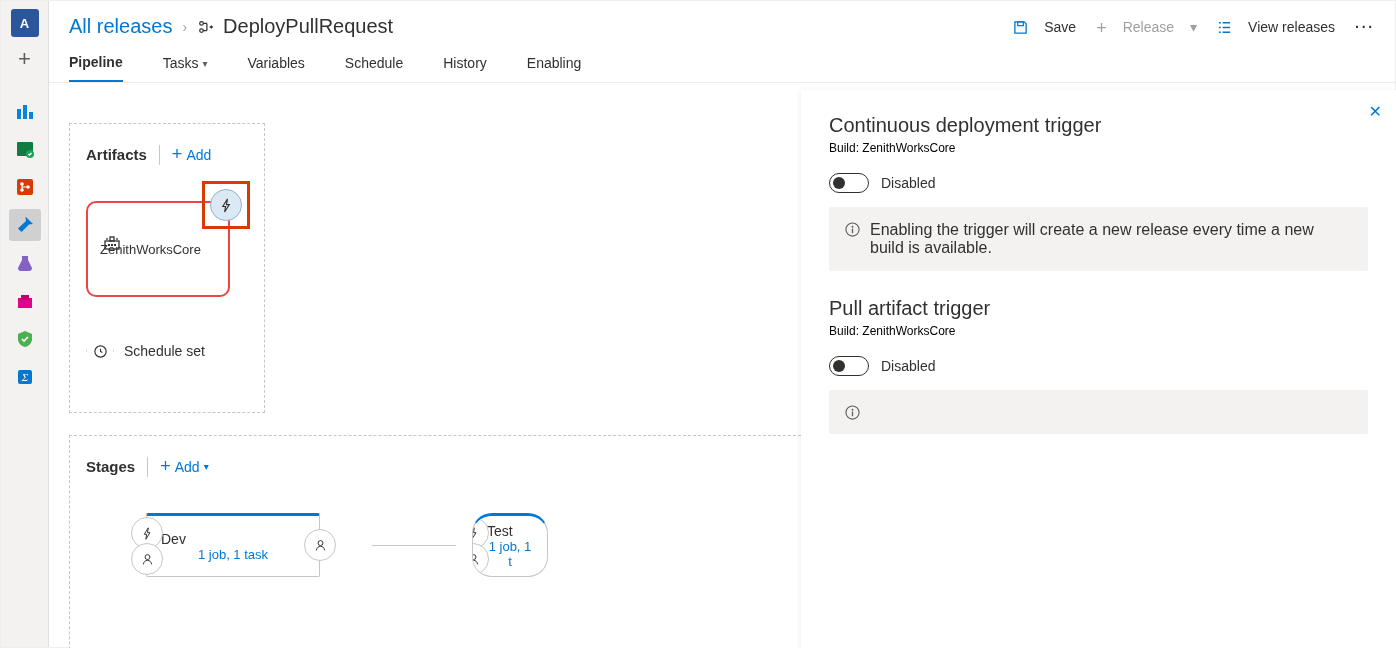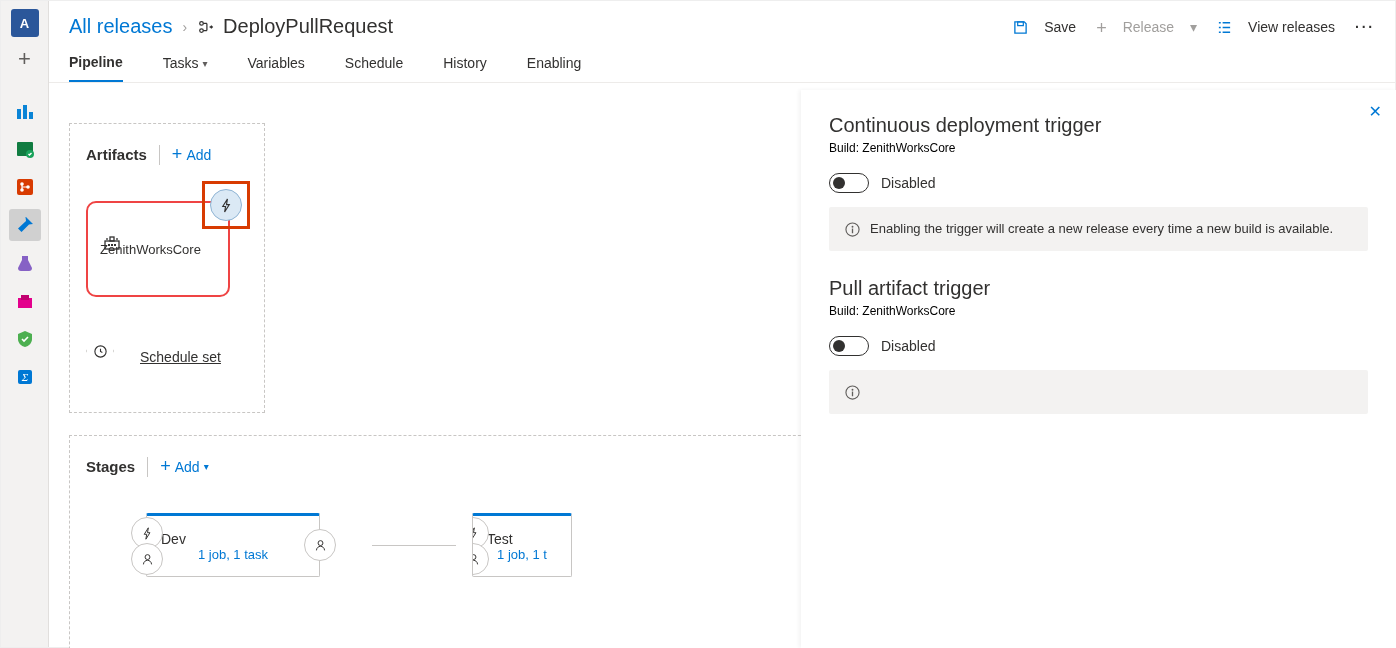--- a/index.html
+++ b/index.html
@@ -83,21 +83,21 @@
     position:absolute; top:-14px; right:-14px;
     width:32px;height:32px; border-radius:50%;
     background:#dbe9f5; border:1px solid #8fb4d4;
     display:flex;align-items:center;justify-content:center;
     cursor:pointer;
   }
   .highlight-box{
     position:absolute; top:-22px; right:-22px;
     width:48px;height:48px; border:3px solid #d83b01;
   }
-  .schedule { display:flex;align-items:flex-end;gap:26px; margin-top:40px;text-decoration:underline;}
+  .schedule { display:flex;align-items:center;gap:10px; margin-top:40px;}
   .hex {
     width:28px;height:28px; display:flex;align-items:center;justify-content:center;
     border:1px solid #c8c6c4;
     clip-path: polygon(25% 5%, 75% 5%, 100% 50%, 75% 95%, 25% 95%, 0 50%);
     background:#fff;
   }
   .hex svg{width:15px;height:15px;}
   .stage-row { display:flex; align-items:center;}
   .stage-card {
     width:174px; height:64px;
@@ -135,21 +135,21 @@
     width:40px;height:20px;border-radius:10px;border:1px solid #323130;
     position:relative; cursor:pointer; background:#fff;
   }
   .toggle .knob{
     width:12px;height:12px;border-radius:50%;background:#323130;
     position:absolute; top:3px; left:3px;
   }
   .info-box{
     background:#f3f2f1; padding:14px 16px;
     display:flex; gap:10px; align-items:flex-start;
-    font-size:13px; color:#323130; border-radius:2px;
+    font-size:16px; color:#323130; border-radius:2px;
     margin-bottom:26px;
   }
   .info-box svg{flex-shrink:0;width:15px;height:15px;margin-top:1px;}
   .more{letter-spacing:2px;font-weight:bold;cursor:pointer;}
   svg{display:block;}
 </style>
 </head>
 <body>
 
 <div class="app">
@@ -332,21 +332,21 @@
               <div class="name">Dev</div>
               <div class="link-sm">1 job, 1 task</div>
             </div>
             <div class="badge-circle post-badge">
               <svg width="13" height="13" viewBox="0 0 16 16">
                   <circle cx="8" cy="5" r="3" fill="none" stroke="#323130" stroke-width="1.2"></circle>
                   <path d="M3 14c0-3 2.5-5 5-5s5 2 5 5" fill="none" stroke="#323130" stroke-width="1.2"></path>
                 </svg>
             </div>
             <div class="connector"></div>
-            <div class="stage-card" style="width:100px;overflow:hidden;">
+            <div class="stage-card" style="width:76px;overflow:hidden;border-radius:20px;">
               <div class="pre-badges">
                 <div class="badge-circle" style="margin-bottom:-6px">
                   <svg width="13" height="13" viewBox="0 0 16 16">
                       <path d="M9 1L4 9h3l-1 6 5-8H8l1-6z" fill="none" stroke="#323130" stroke-width="1.2"></path>
                     </svg>
                 </div>
                 <div class="badge-circle">
                   <svg width="13" height="13" viewBox="0 0 16 16">
                       <circle cx="8" cy="5" r="3" fill="none" stroke="#323130" stroke-width="1.2"></circle>
                       <path d="M3 14c0-3 2.5-5 5-5s5 2 5 5" fill="none" stroke="#323130" stroke-width="1.2"></path>

